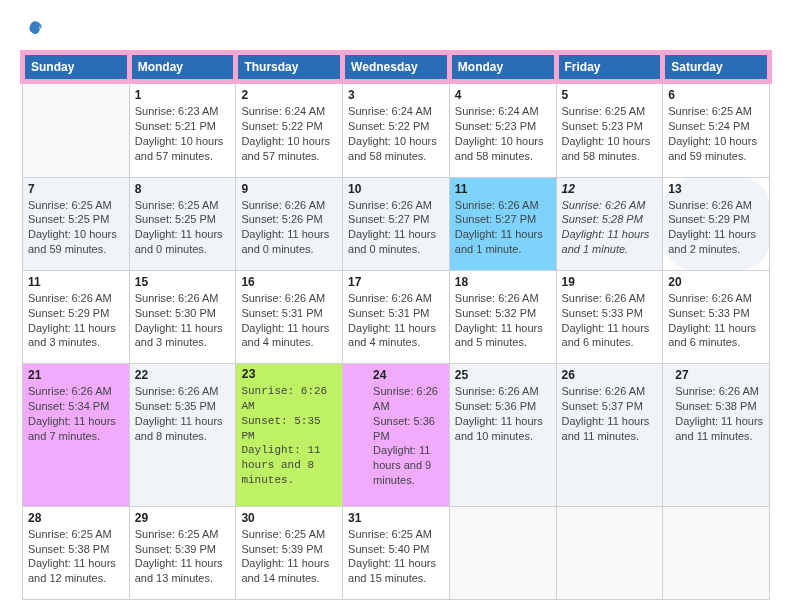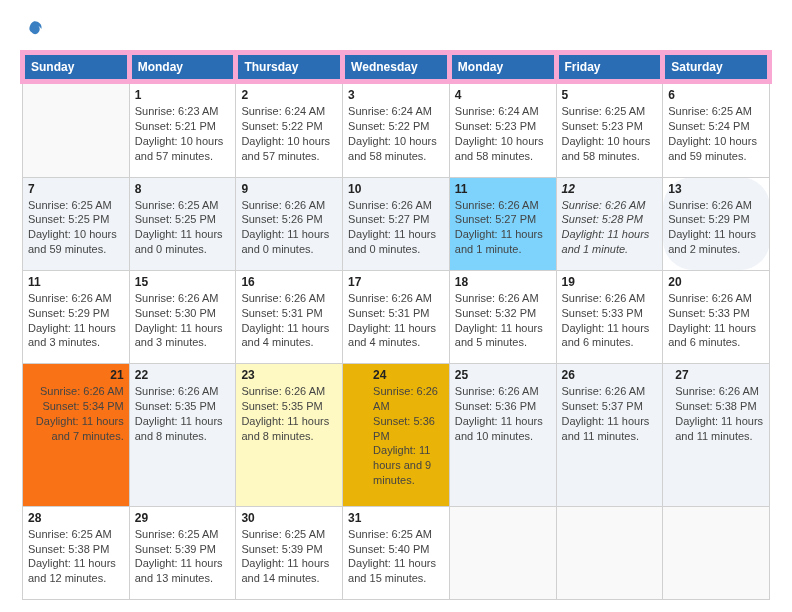--- a/index.html
+++ b/index.html
@@ -217,33 +217,33 @@
           <td>
             <span class="day-number">19</span>
             <div class="day-info">Sunrise: 6:26 AM<br>Sunset: 5:33 PM<br>Daylight: 11 hours and 6 minutes.</div>
           </td>
           <td>
             <span class="day-number">20</span>
             <div class="day-info">Sunrise: 6:26 AM<br>Sunset: 5:33 PM<br>Daylight: 11 hours and 6 minutes.</div>
           </td>
         </tr>
         <tr class="row-shaded">
-          <td style="background-color: #f97316; text-align: right;">
+          <td style="background-color: #f0abfc;">
             <span class="day-number">21</span>
             <div class="day-info">Sunrise: 6:26 AM<br>Sunset: 5:34 PM<br>Daylight: 11 hours and 7 minutes.</div>
           </td>
           <td style="background-color: rgb(240, 244, 248);">
             <span class="day-number">22</span>
             <div class="day-info">Sunrise: 6:26 AM<br>Sunset: 5:35 PM<br>Daylight: 11 hours and 8 minutes.</div>
           </td>
-          <td style="background-color: #fef9c3;">
+          <td style="background-color: #bef264; font-family: Liberation Mono, monospace;">
             <span class="day-number">23</span>
             <div class="day-info">Sunrise: 6:26 AM<br>Sunset: 5:35 PM<br>Daylight: 11 hours and 8 minutes.</div>
           </td>
-          <td style="background-color: #eab308; padding-left: 30px;">
+          <td style="background-color: #f0abfc; padding-left: 30px;">
             <span class="day-number">24</span>
             <div class="day-info">Sunrise: 6:26 AM<br>Sunset: 5:36 PM<br>Daylight: 11 hours and 9 minutes.</div>
           </td>
           <td style="background-color: rgb(240, 244, 248);">
             <span class="day-number">25</span>
             <div class="day-info">Sunrise: 6:26 AM<br>Sunset: 5:36 PM<br>Daylight: 11 hours and 10 minutes.</div>
           </td>
           <td style="background-color: rgb(240, 244, 248); margin-left: 28px;">
             <span class="day-number">26</span>
             <div class="day-info">Sunrise: 6:26 AM<br>Sunset: 5:37 PM<br>Daylight: 11 hours and 11 minutes.</div>

